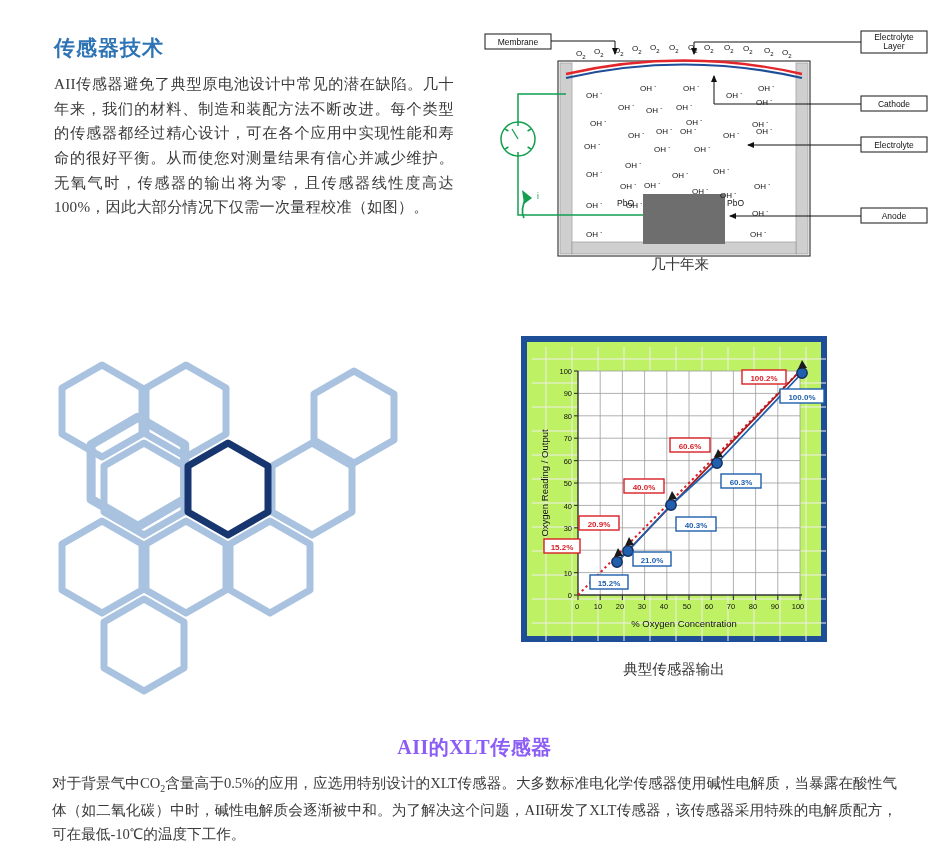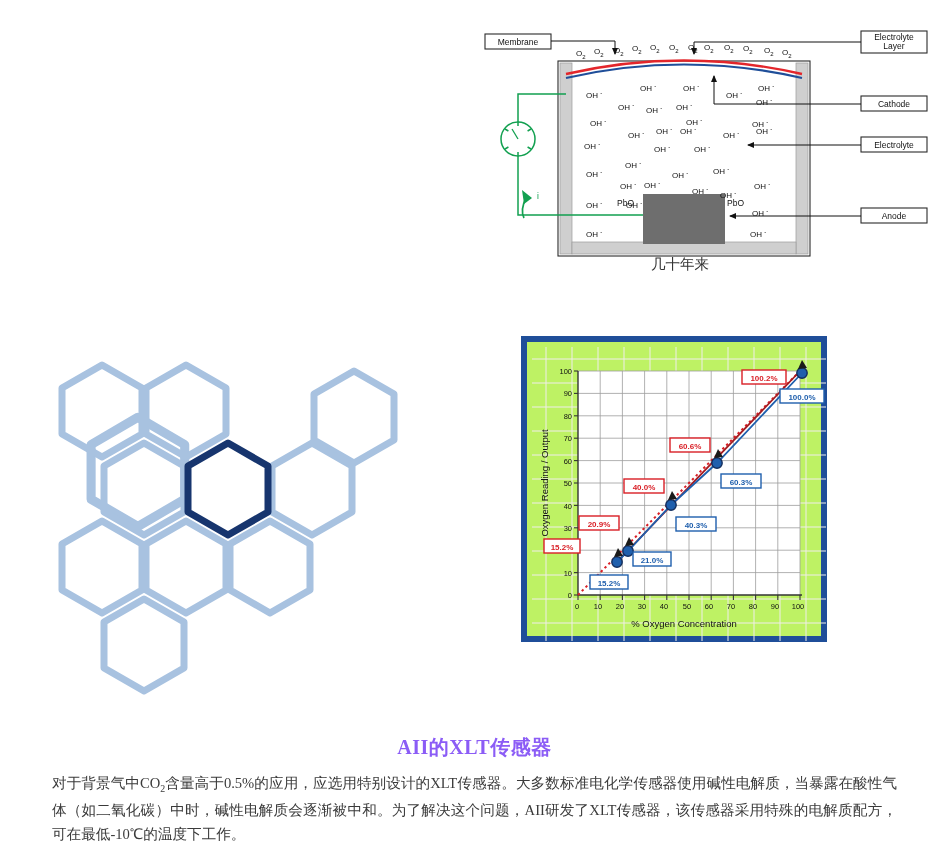--- a/index.html
+++ b/index.html
@@ -65,20 +65,22 @@
     color:#3a3a3a;font-size:14.6px;line-height:1.68;text-align:justify;margin:0;
   }
   sub{font-size:0.68em;}
 </style>
 </head>
 <body>
 
 <div class="page">
 
   <div id="intro-section">
+    <h2 id="intro-heading">传感器技术</h2>
+    <p id="intro-body">AII传感器避免了典型原电池设计中常见的潜在缺陷。几十年来，我们的材料、制造和装配方法不断改进。每个类型的传感器都经过精心设计，可在各个应用中实现性能和寿命的很好平衡。从而使您对测量结果有信心并减少维护。无氧气时，传感器的输出将为零，且传感器线性度高达100%，因此大部分情况下仅需一次量程校准（如图）。</p>
   </div>
 
   <div id="sensor-figure">
     <svg width="452" height="240" viewBox="0 0 452 240">
       <defs>
         <marker id="ah" markerWidth="7" markerHeight="7" refX="6" refY="3" orient="auto">
           <path d="M0,0 L7,3 L0,6 z" fill="#111"></path>
         </marker>
         <marker id="ahg" markerWidth="7" markerHeight="7" refX="6" refY="3" orient="auto">
           <path d="M0,0 L7,3 L0,6 z" fill="#12A050"></path>
@@ -410,19 +412,20 @@
           <rect x="189" y="127" width="40" height="14" fill="#fff" stroke="#1F5FAD" stroke-width="1.4"></rect>
           <text x="209" y="137.5" text-anchor="middle" fill="#1F5FAD">60.3%</text>
         </g>
         <g>
           <rect x="248" y="42" width="44" height="14" fill="#fff" stroke="#1F5FAD" stroke-width="1.4"></rect>
           <text x="270" y="52.5" text-anchor="middle" fill="#1F5FAD">100.0%</text>
         </g>
       </g>
     </svg>
   </div>
+  <div id="chart-caption">典型传感器输出</div>
 
   <div id="xlt-section">
     <h2 id="xlt-heading">AII的XLT传感器</h2>
     <p id="xlt-body"><span>对于背景气中CO</span><sub>2</sub><span>含量高于0.5%的应用，应选用特别设计的XLT传感器。大多数标准电化学传感器使用碱性电解质，当暴露在酸性气体（如二氧化碳）中时，碱性电解质会逐渐被中和。为了解决这个问题，AII研发了XLT传感器，该传感器采用特殊的电解质配方，可在最低-10℃的温度下工作。</span></p>
   </div>
 
 </div>
 
 </body></html>

